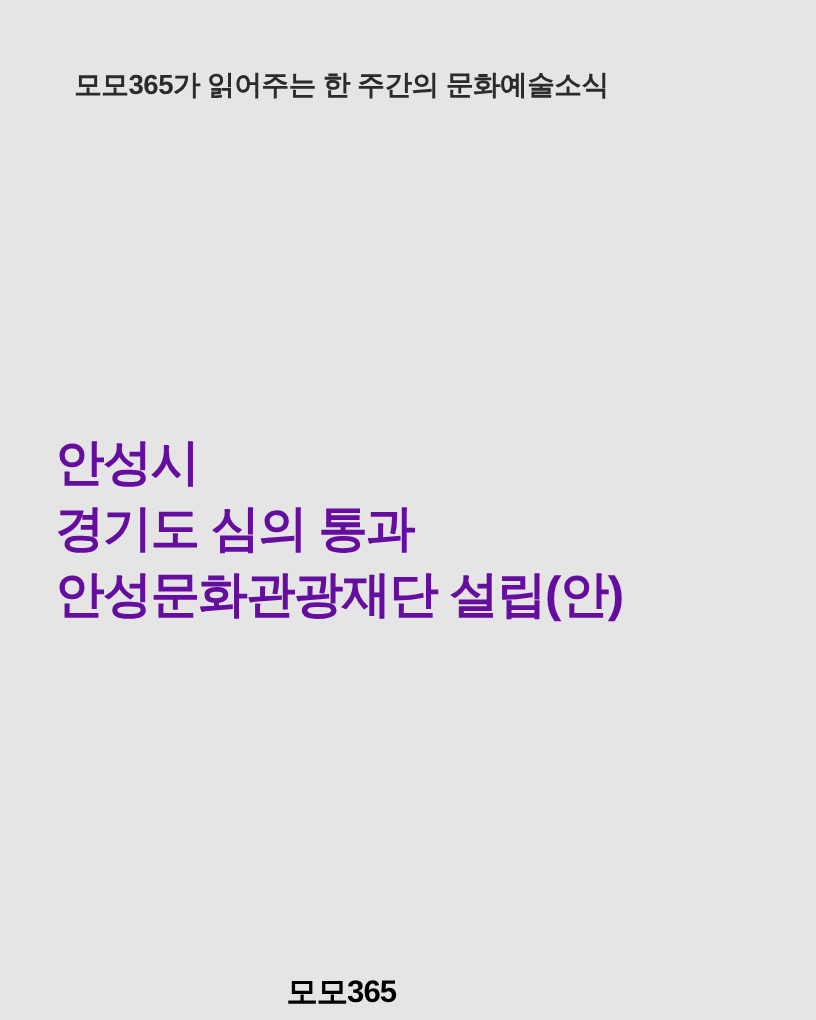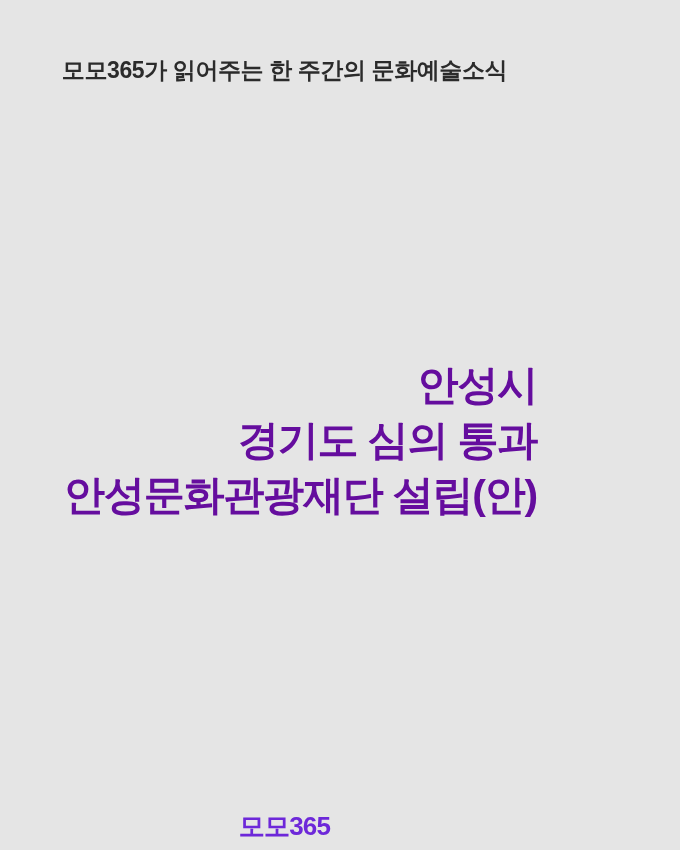--- a/index.html
+++ b/index.html
@@ -38,24 +38,24 @@
     font-weight: 700;
     letter-spacing: -0.4px;
     color: #2b2b2b;
     line-height: 1.3;
     white-space: nowrap;
   }
 
   
   .headline {
     position: absolute;
-    left: 4px;
+    left: 14px;
     right: 0;
     top: 338px;
-    text-align: right;
+    text-align: left;
     padding: 0 32px;
     box-sizing: border-box;
   }
   .headline-line {
     display: block;
     font-size: 41px;
     font-weight: 700;
     line-height: 55px;
     letter-spacing: -1.2px;
     color: #650d9e;
@@ -68,21 +68,21 @@
     left: 0;
     right: 0;
     bottom: 28px;
     text-align: center;
   }
   .footer-logo {
     display: inline-block;
     font-size: 26px;
     font-weight: 700;
     letter-spacing: -0.8px;
-    color: #6d28d9;
+    color: #000000;
     line-height: 1.2;
     white-space: nowrap;
   }
 
   .spacer { flex: 1 1 auto; }
 </style>
 </head>
 <body>
 
 <div class="card">

